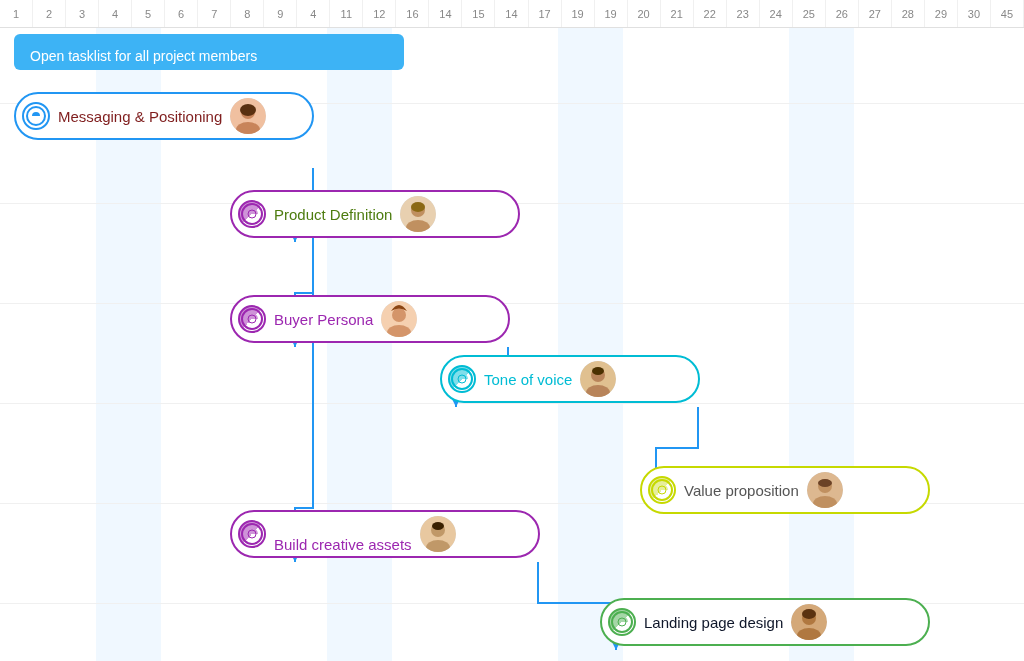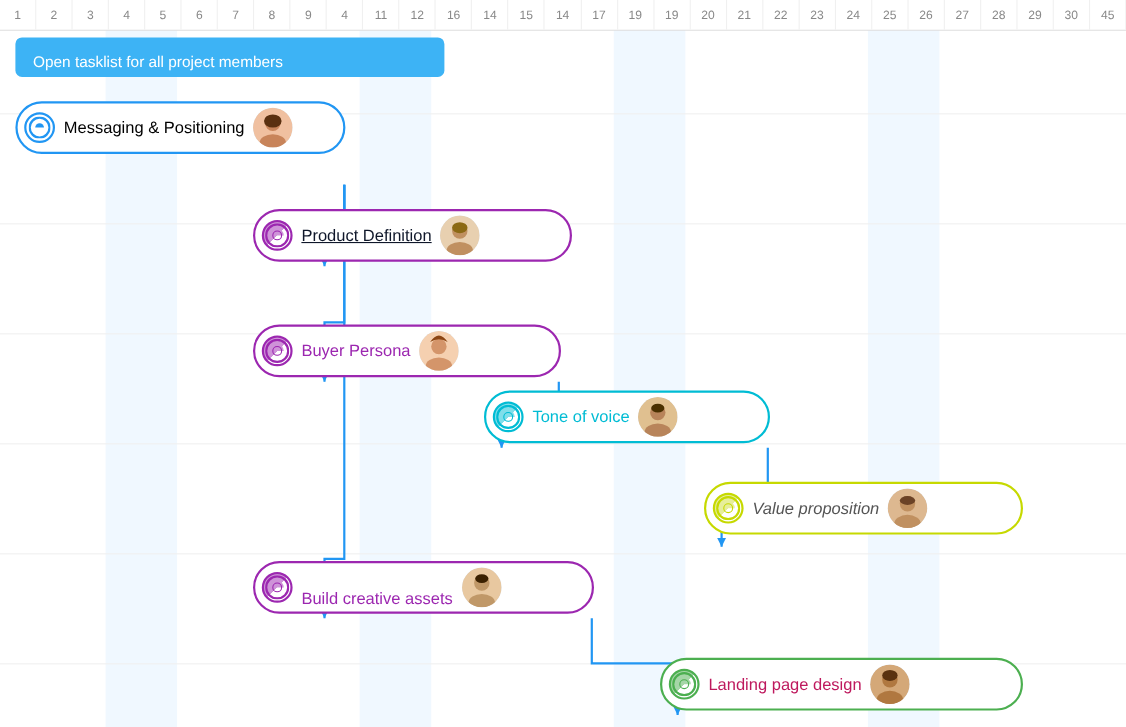--- a/index.html
+++ b/index.html
@@ -127,34 +127,34 @@
     
     .task-messaging {
       border: 2.5px solid #2196F3;
       left: 14px;
       top: 92px;
       width: 300px;
     }
     .task-messaging .task-icon {
       border: 2px solid #2196F3;
     }
-    .task-messaging .task-label { color: #000000; }
+    .task-messaging .task-label { color: #7f1d1d; }
 
     
     .task-product {
       border: 2.5px solid #9c27b0;
       left: 230px;
       top: 190px;
       width: 290px;
     }
     .task-product .task-icon {
       border: 2px solid #9c27b0;
       background: linear-gradient(135deg, #ce93d8 50%, #fff 50%);
     }
-    .task-product .task-label { color: #0f172a; text-decoration: underline; }
+    .task-product .task-label { color: #4d7c0f; }
 
     
     .task-buyer {
       border: 2.5px solid #9c27b0;
       left: 230px;
       top: 295px;
       width: 280px;
     }
     .task-buyer .task-icon {
       border: 2px solid #9c27b0;
@@ -172,23 +172,22 @@
     .task-tone .task-icon {
       border: 2px solid #00bcd4;
       background: linear-gradient(135deg, #80deea 50%, #fff 50%);
     }
     .task-tone .task-label { color: #00bcd4; }
 
     
     .task-value {
       border: 2.5px solid #c6d900;
       left: 640px;
-      top: 438px;
+      top: 466px;
       width: 290px;
-      font-style: italic;
     }
     .task-value .task-icon {
       border: 2px solid #c6d900;
       background: linear-gradient(135deg, #e6ee9c 50%, #fff 50%);
     }
     .task-value .task-label { color: #555; }
 
     
     .task-build {
       border: 2.5px solid #9c27b0;
@@ -206,21 +205,21 @@
     .task-landing {
       border: 2.5px solid #4caf50;
       left: 600px;
       top: 598px;
       width: 330px;
     }
     .task-landing .task-icon {
       border: 2px solid #4caf50;
       background: linear-gradient(135deg, #a5d6a7 50%, #fff 50%);
     }
-    .task-landing .task-label { color: #be185d; }
+    .task-landing .task-label { color: #0f172a; }
 
     
     .connectors {
       position: absolute;
       top: 28px;
       left: 0;
       width: 1024px;
       height: 633px;
       pointer-events: none;
       z-index: 5;

